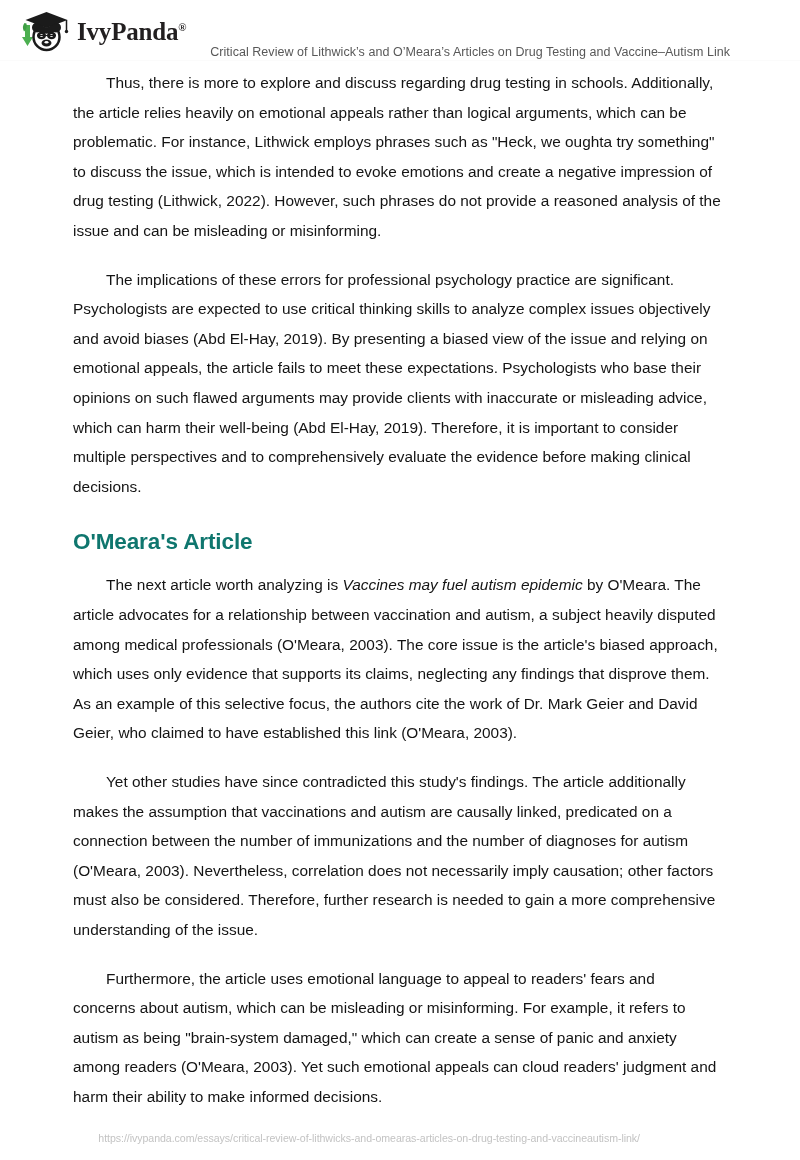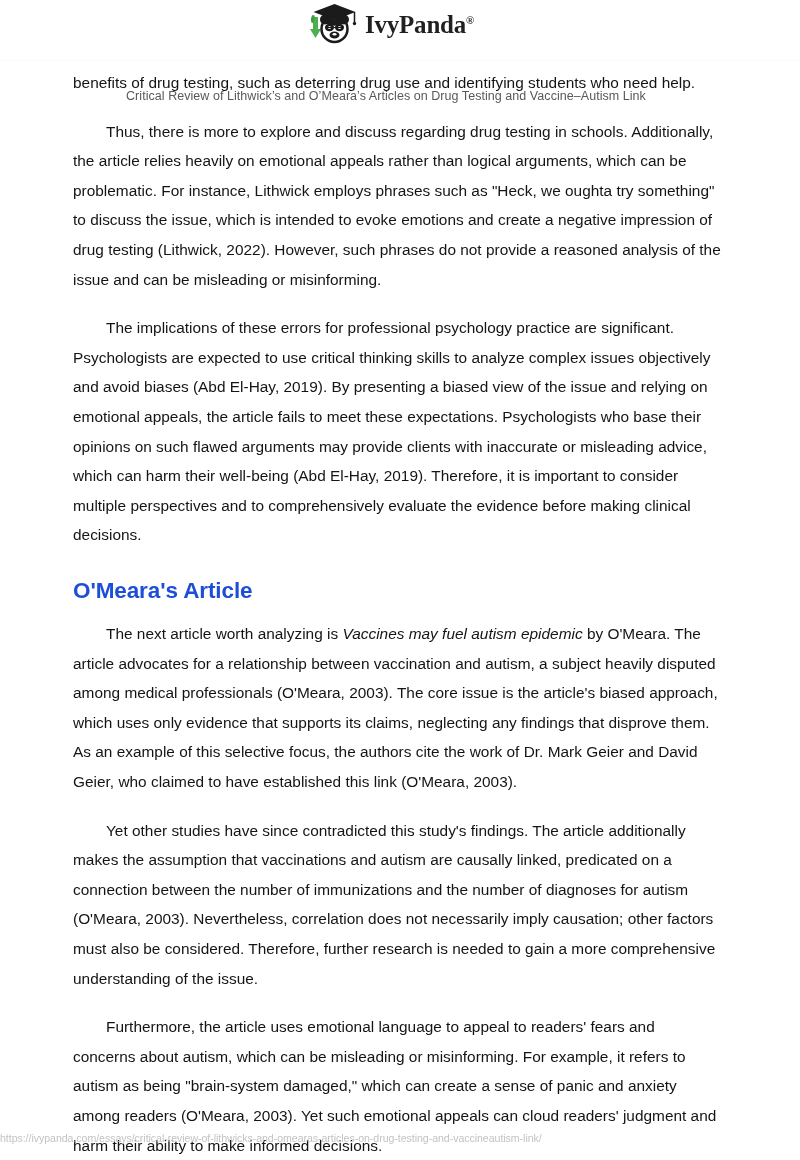--- a/index.html
+++ b/index.html
@@ -28,21 +28,20 @@
   .page-header {
     position: absolute;
     top: 0;
     left: 0;
     width: 786px;
     height: 61px;
     display: flex;
     align-items: center;
     box-sizing: border-box;
     padding: 0 24px 0 18px;
-    flex-direction: column;
   }
 
   .brand {
     display: flex;
     align-items: center;
     flex: 0 0 auto;
     gap: 7px;
   }
 
   .brand-mark {
@@ -106,36 +105,36 @@
   }
   .para.indent {
     text-indent: 33px;
   }
   .para em {
   }
 
   .section-heading {
     font-size: 22.5px;
     font-weight: bold;
-    color: #1d4ed8;
+    color: #0f766e;
     margin: 27px 0 14px 0;
     line-height: 1.25;
     letter-spacing: -0.1px;
   }
 
   
   .page-footer {
     position: absolute;
     bottom: 0;
     left: 0;
     width: 640px;
     height: 44px;
     display: flex;
     align-items: center;
-    justify-content: flex-start;
+    justify-content: flex-end;
   }
   .footer-url {
     font-size: 10.6px;
     color: #c3c3c3;
     letter-spacing: -0.05px;
     white-space: nowrap;
   }
 </style>
 </head>
 <body>
@@ -173,21 +172,20 @@
       </span>
       <span class="brand-wordmark"><span>IvyPanda</span><span class="reg">®</span></span>
     </div>
 
     <div class="header-title">Critical Review of Lithwick’s and O’Meara’s Articles on Drug Testing and Vaccine–Autism Link</div>
   </div>
   <div class="header-rule"></div>
 
   <div class="content">
 
-    <p class="para">benefits of drug testing, such as deterring drug use and identifying students who need help.</p>
 
     <p class="para indent">Thus, there is more to explore and discuss regarding drug testing in schools. Additionally, the article relies heavily on emotional appeals rather than logical arguments, which can be problematic. For instance, Lithwick employs phrases such as "Heck, we oughta try something" to discuss the issue, which is intended to evoke emotions and create a negative impression of drug testing (Lithwick, 2022). However, such phrases do not provide a reasoned analysis of the issue and can be misleading or misinforming.</p>
 
     <p class="para indent">The implications of these errors for professional psychology practice are significant. Psychologists are expected to use critical thinking skills to analyze complex issues objectively and avoid biases (Abd El-Hay, 2019). By presenting a biased view of the issue and relying on emotional appeals, the article fails to meet these expectations. Psychologists who base their opinions on such flawed arguments may provide clients with inaccurate or misleading advice, which can harm their well-being (Abd El-Hay, 2019). Therefore, it is important to consider multiple perspectives and to comprehensively evaluate the evidence before making clinical decisions.</p>
 
     <h2 class="section-heading">O'Meara's Article</h2>
 
     <p class="para indent"><span>The next article worth analyzing is </span><em>Vaccines may fuel autism epidemic</em><span> by O'Meara. The article advocates for a relationship between vaccination and autism, a subject heavily disputed among medical professionals (O'Meara, 2003). The core issue is the article's biased approach, which uses only evidence that supports its claims, neglecting any findings that disprove them. As an example of this selective focus, the authors cite the work of Dr. Mark Geier and David Geier, who claimed to have established this link (O'Meara, 2003).</span></p>
 
     <p class="para indent">Yet other studies have since contradicted this study's findings. The article additionally makes the assumption that vaccinations and autism are causally linked, predicated on a connection between the number of immunizations and the number of diagnoses for autism (O'Meara, 2003). Nevertheless, correlation does not necessarily imply causation; other factors must also be considered. Therefore, further research is needed to gain a more comprehensive understanding of the issue.</p>

